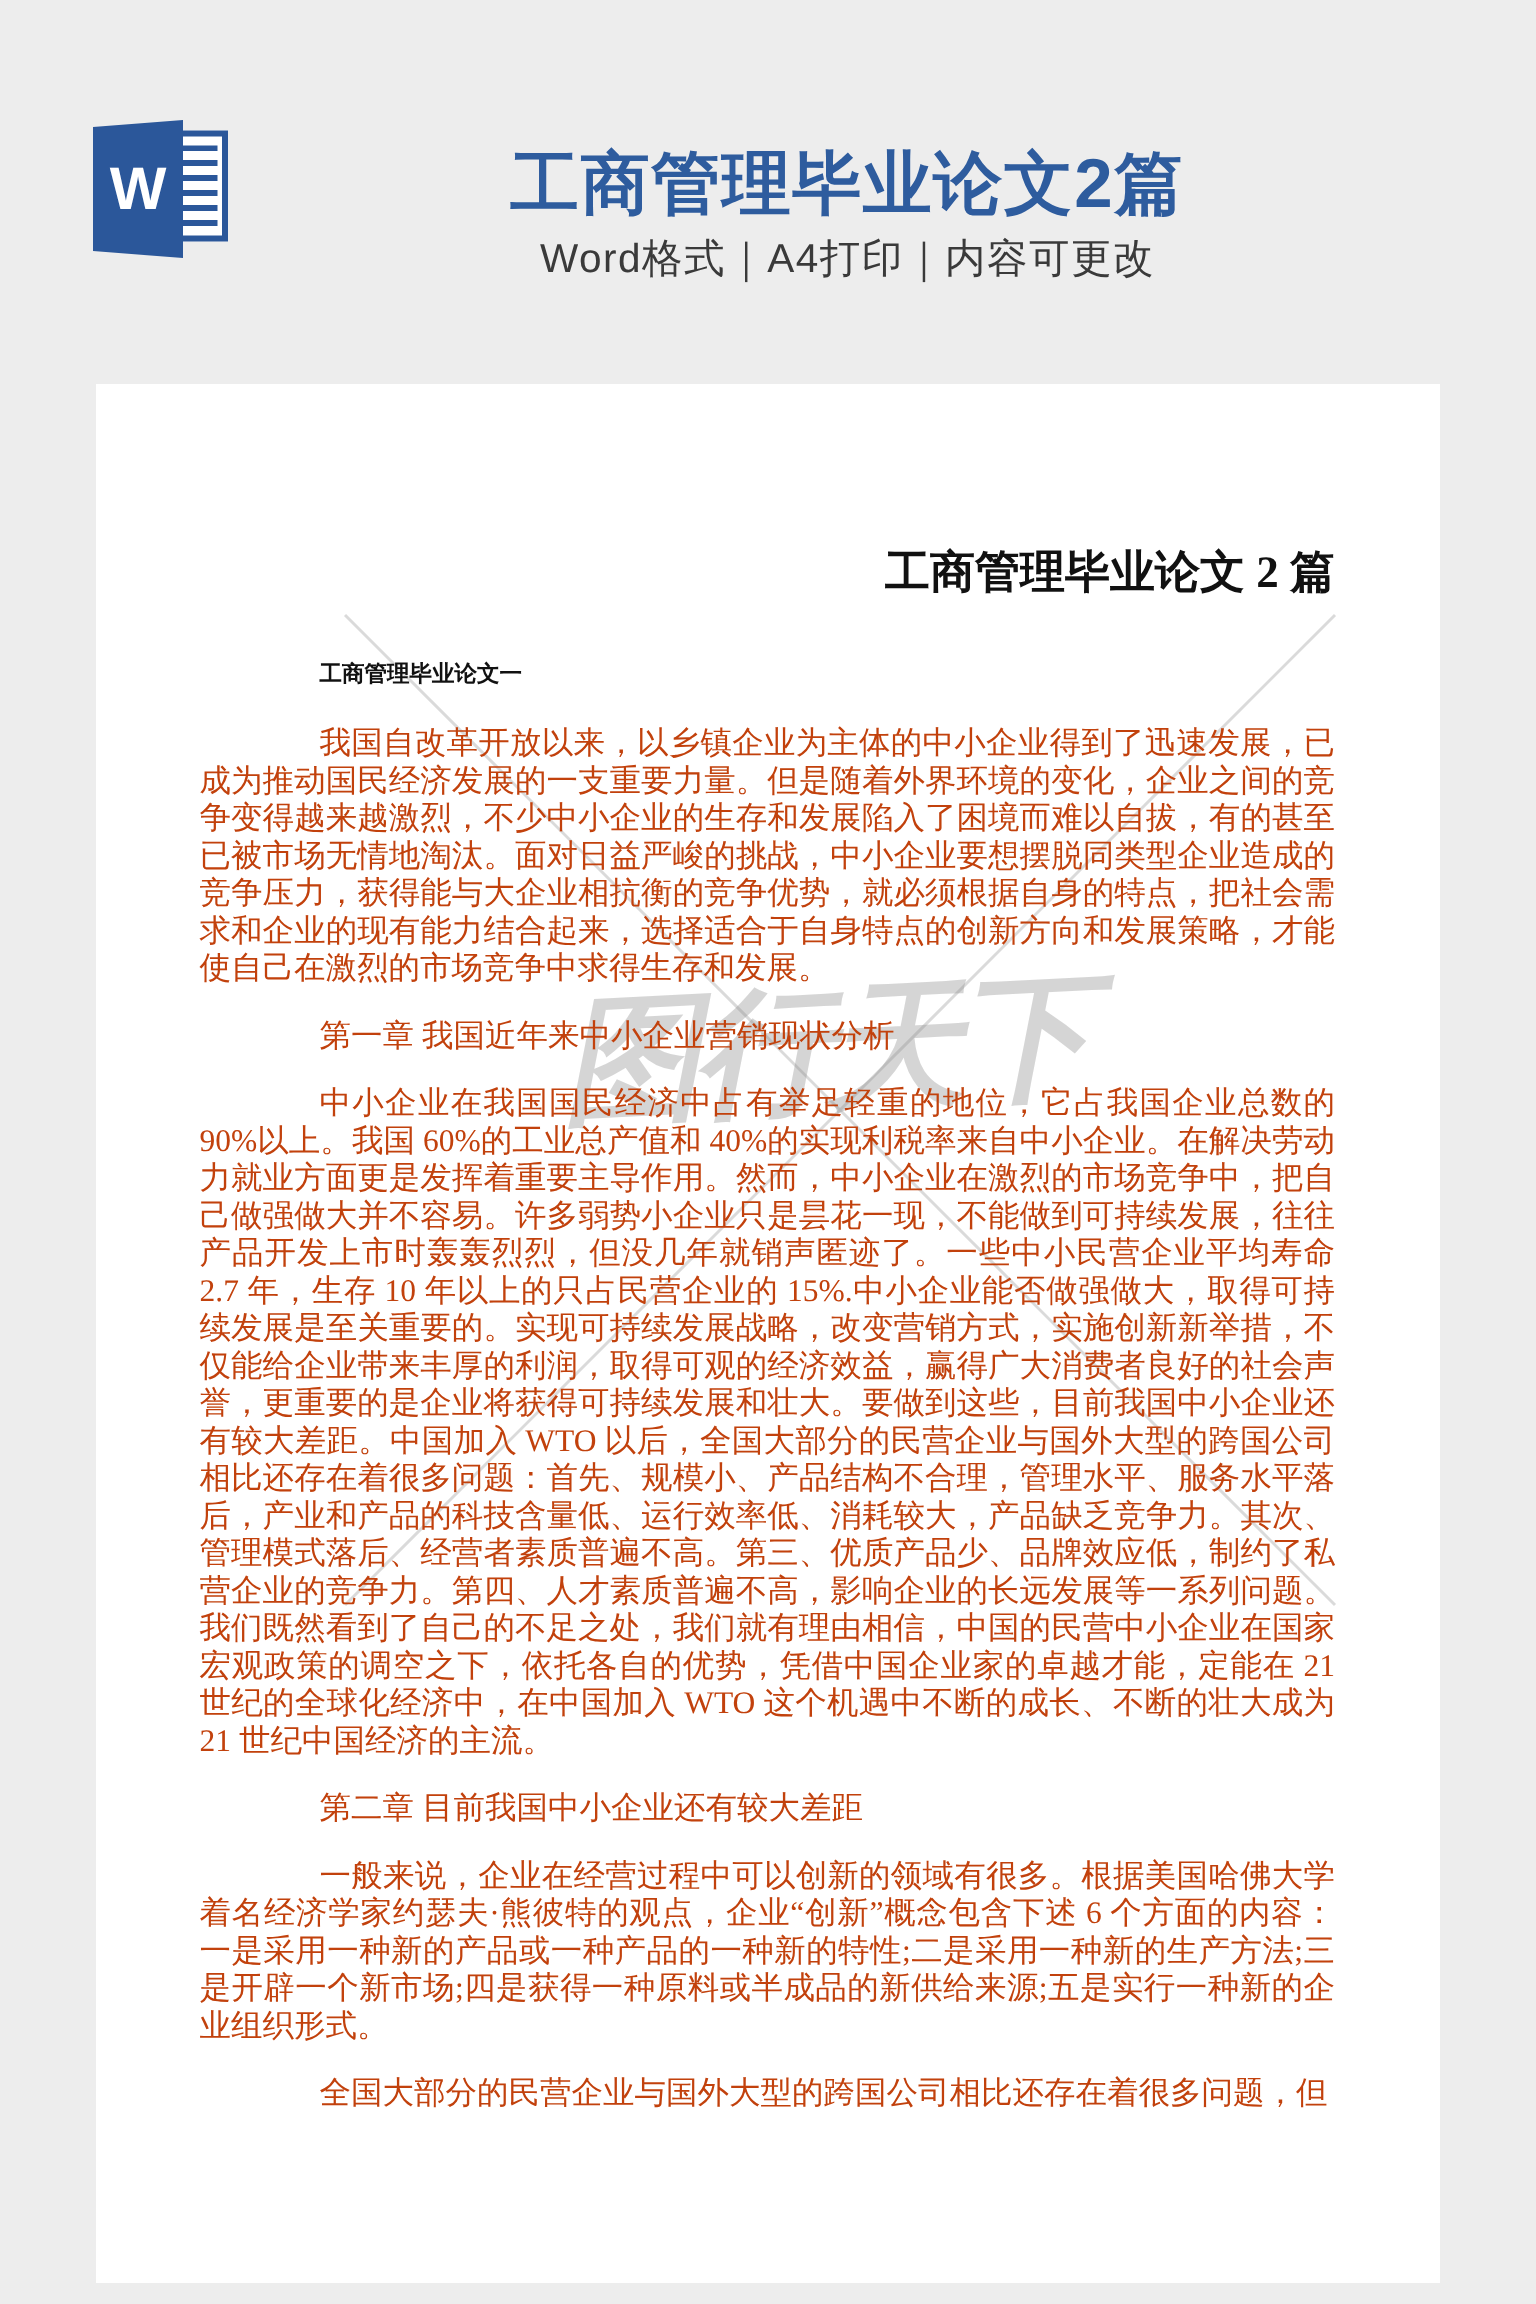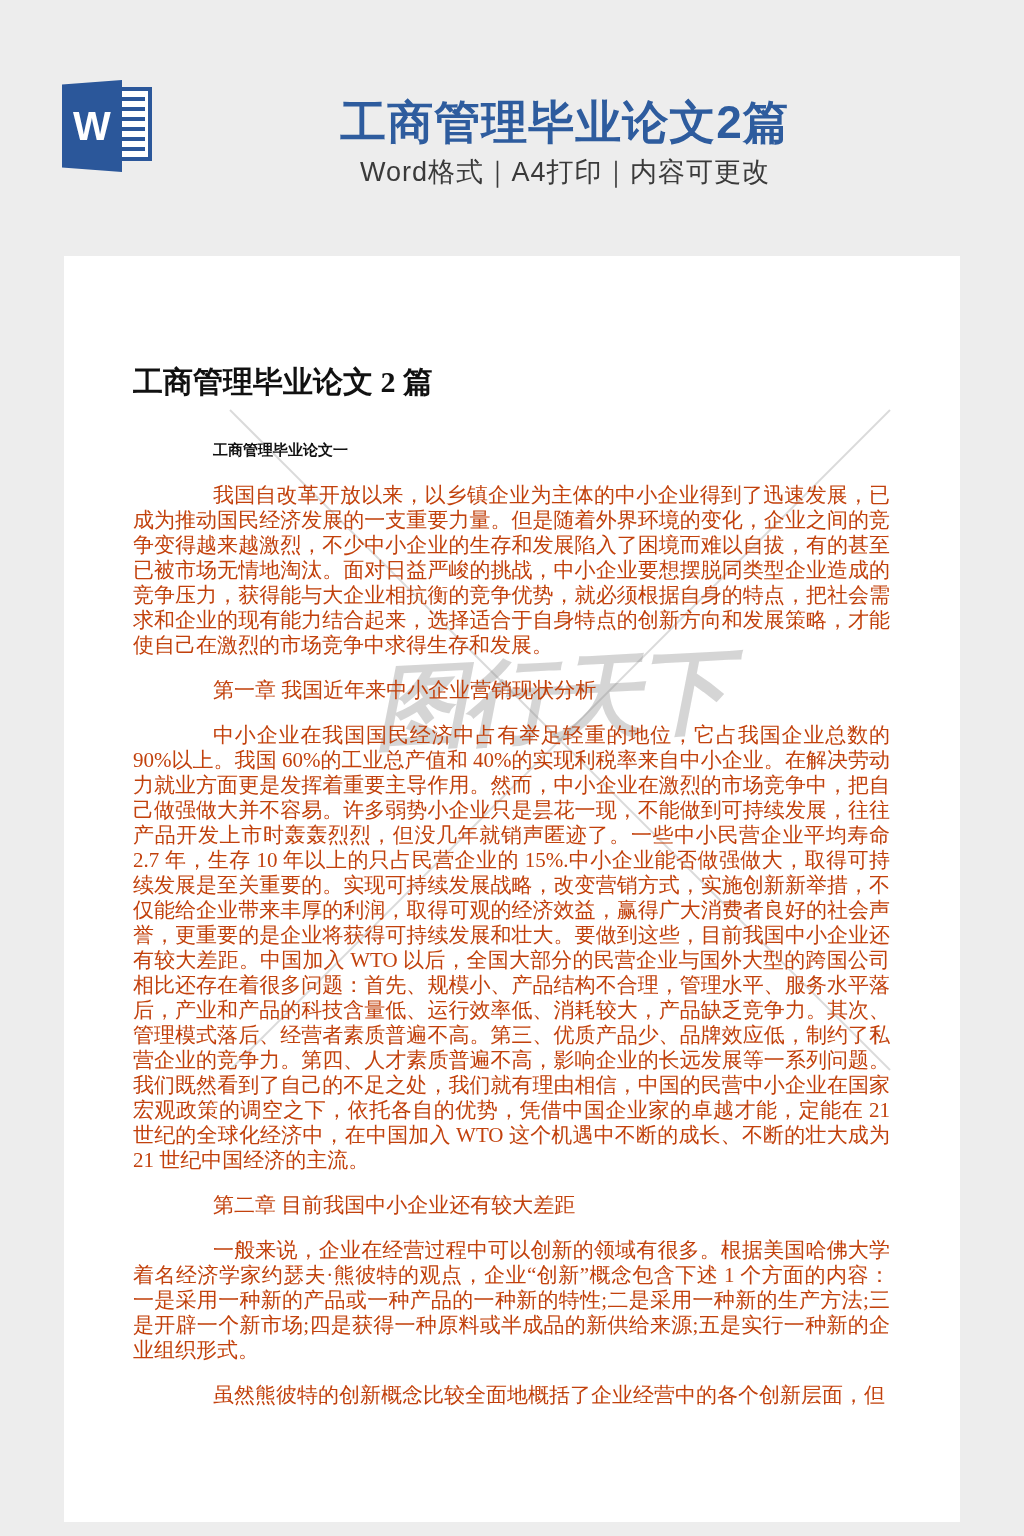--- a/index.html
+++ b/index.html
@@ -70,21 +70,21 @@
     font-family: "Liberation Serif", "DejaVu Serif", serif;
     color: #8a8a8a; opacity: 0.35;
     letter-spacing: -4px; white-space: nowrap;
     transform: rotate(-3deg);
     pointer-events: none;
   }
 
   .doc-title {
     position: relative;
     margin: 0; padding-top: 106px;
-    text-align: left;
+    text-align: right;
     font-size: 30px; line-height: 40px; font-weight: bold;
     color: #111111;
   }
 
   .doc-body { position: relative; }
 
   .sub-heading {
     margin: 36px 0 20px 0;
     font-size: 15px; line-height: 25px; font-weight: bold;
     text-indent: 80px;
@@ -123,16 +123,16 @@
   <div class="watermark-text">图行天下</div>
 
   <h2 class="doc-title">工商管理毕业论文 2 篇</h2>
 
   <div class="doc-body">
     <p class="sub-heading">工商管理毕业论文一</p>
     <p class="para">我国自改革开放以来，以乡镇企业为主体的中小企业得到了迅速发展，已成为推动国民经济发展的一支重要力量。但是随着外界环境的变化，企业之间的竞争变得越来越激烈，不少中小企业的生存和发展陷入了困境而难以自拔，有的甚至已被市场无情地淘汰。面对日益严峻的挑战，中小企业要想摆脱同类型企业造成的竞争压力，获得能与大企业相抗衡的竞争优势，就必须根据自身的特点，把社会需求和企业的现有能力结合起来，选择适合于自身特点的创新方向和发展策略，才能使自己在激烈的市场竞争中求得生存和发展。</p>
     <p class="para">第一章 我国近年来中小企业营销现状分析</p>
     <p class="para">中小企业在我国国民经济中占有举足轻重的地位，它占我国企业总数的90%以上。我国 60%的工业总产值和 40%的实现利税率来自中小企业。在解决劳动力就业方面更是发挥着重要主导作用。然而，中小企业在激烈的市场竞争中，把自己做强做大并不容易。许多弱势小企业只是昙花一现，不能做到可持续发展，往往产品开发上市时轰轰烈烈，但没几年就销声匿迹了。一些中小民营企业平均寿命 2.7 年，生存 10 年以上的只占民营企业的 15%.中小企业能否做强做大，取得可持续发展是至关重要的。实现可持续发展战略，改变营销方式，实施创新新举措，不仅能给企业带来丰厚的利润，取得可观的经济效益，赢得广大消费者良好的社会声誉，更重要的是企业将获得可持续发展和壮大。要做到这些，目前我国中小企业还有较大差距。中国加入 WTO 以后，全国大部分的民营企业与国外大型的跨国公司相比还存在着很多问题：首先、规模小、产品结构不合理，管理水平、服务水平落后，产业和产品的科技含量低、运行效率低、消耗较大，产品缺乏竞争力。其次、管理模式落后、经营者素质普遍不高。第三、优质产品少、品牌效应低，制约了私营企业的竞争力。第四、人才素质普遍不高，影响企业的长远发展等一系列问题。我们既然看到了自己的不足之处，我们就有理由相信，中国的民营中小企业在国家宏观政策的调空之下，依托各自的优势，凭借中国企业家的卓越才能，定能在 21 世纪的全球化经济中，在中国加入 WTO 这个机遇中不断的成长、不断的壮大成为 21 世纪中国经济的主流。</p>
     <p class="para">第二章 目前我国中小企业还有较大差距</p>
-    <p class="para">一般来说，企业在经营过程中可以创新的领域有很多。根据美国哈佛大学着名经济学家约瑟夫·熊彼特的观点，企业“创新”概念包含下述 1 个方面的内容：一是采用一种新的产品或一种产品的一种新的特性;二是采用一种新的生产方法;三是开辟一个新市场;四是获得一种原料或半成品的新供给来源;五是实行一种新的企业组织形式。</p>
-    <p class="para">虽然熊彼特的创新概念比较全面地概括了企业经营中的各个创新层面，但</p>
+    <p class="para">一般来说，企业在经营过程中可以创新的领域有很多。根据美国哈佛大学着名经济学家约瑟夫·熊彼特的观点，企业“创新”概念包含下述 6 个方面的内容：一是采用一种新的产品或一种产品的一种新的特性;二是采用一种新的生产方法;三是开辟一个新市场;四是获得一种原料或半成品的新供给来源;五是实行一种新的企业组织形式。</p>
+    <p class="para">全国大部分的民营企业与国外大型的跨国公司相比还存在着很多问题，但</p>
   </div>
 </div>
 
 </body></html>

